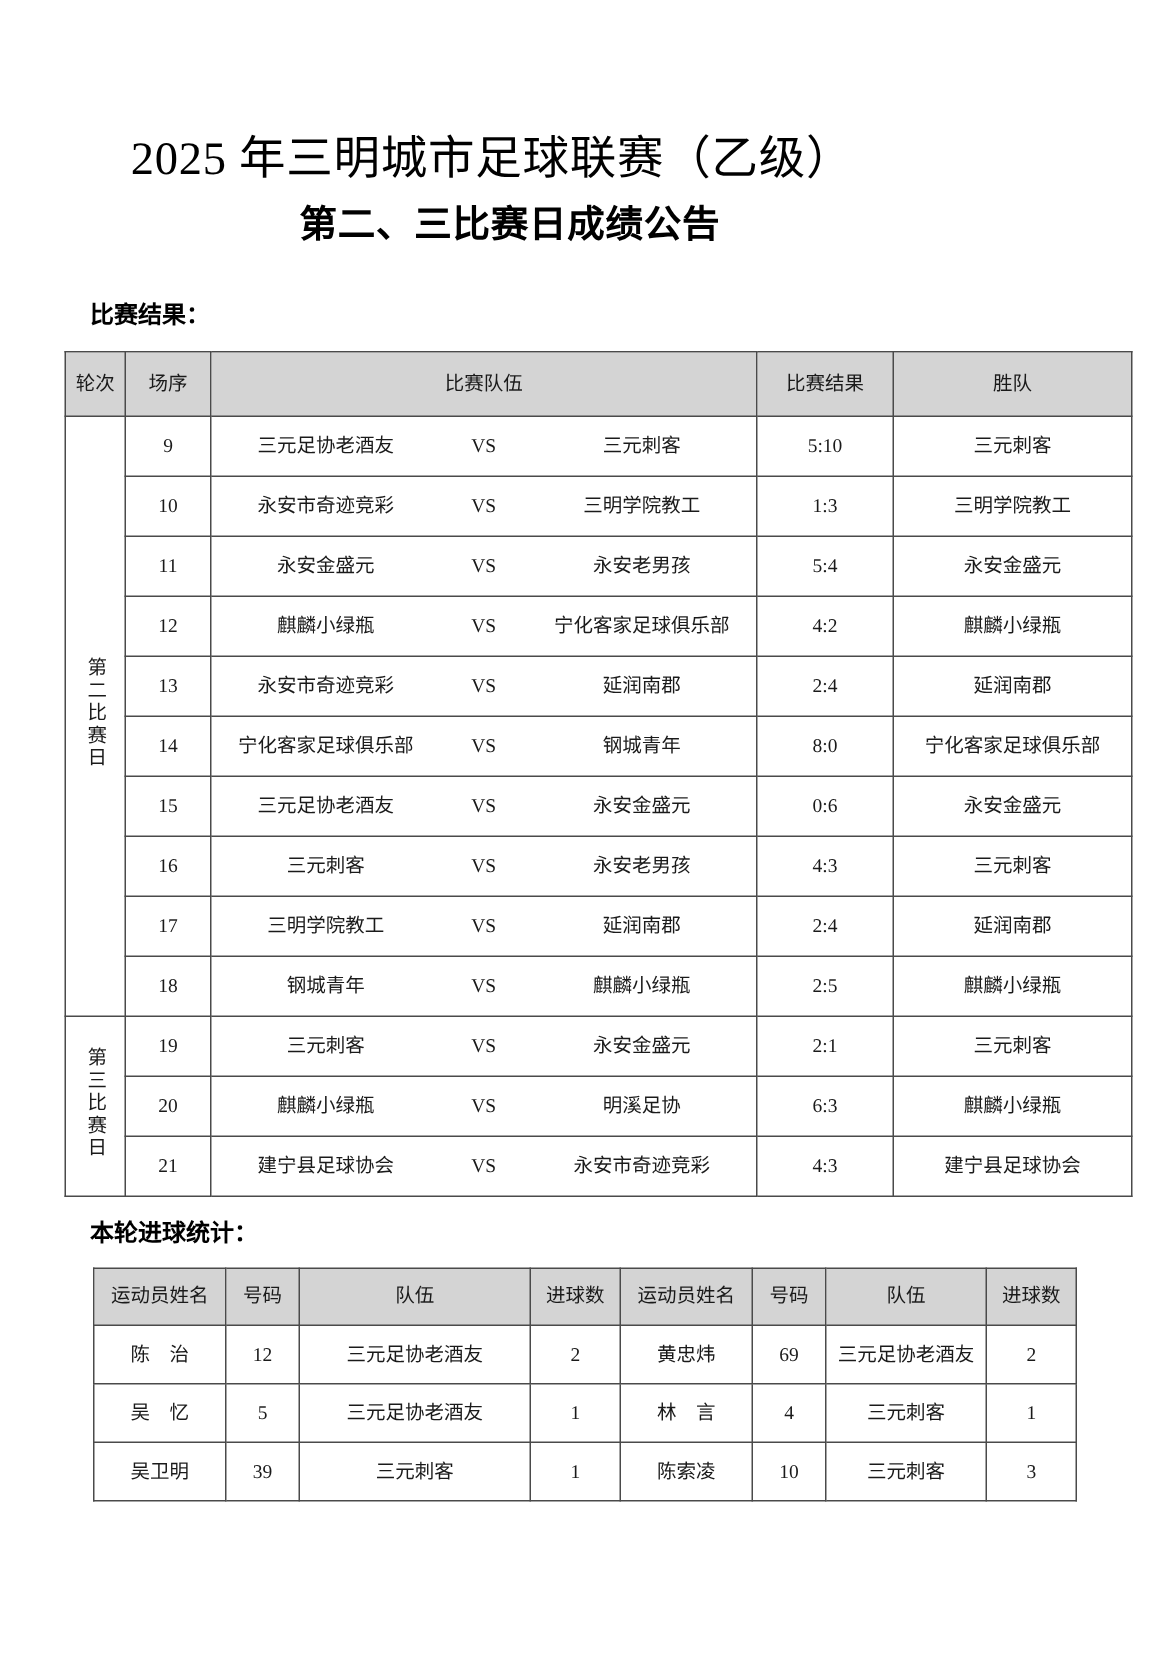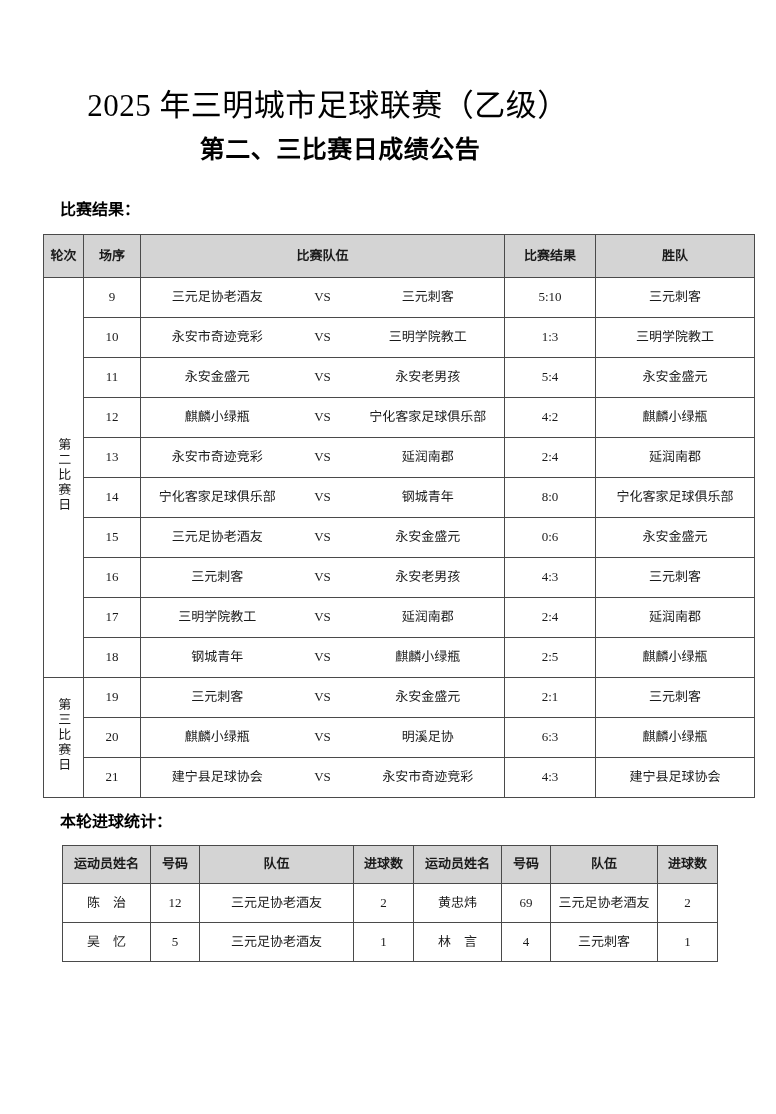--- a/index.html
+++ b/index.html
@@ -75,21 +75,21 @@
     border: 1px solid #4a4a4a;
     padding: 0;
     text-align: center;
     vertical-align: middle;
     line-height: 1.15;
     overflow: hidden;
     white-space: nowrap;
   }
   table.doc-table th {
     background: #d4d4d4;
-    font-weight: bold;
+    font-weight: normal;
     font-size: 13px;
     height: 42px;
   }
 
   
   #results-table {
     left: 43px;
     top: 234px;
     width: 711px;
   }
@@ -374,16 +374,26 @@
         <tr>
           <td class="name-cell">吴　忆</td>
           <td class="num-cell">5</td>
           <td>三元足协老酒友</td>
           <td class="num-cell">1</td>
           <td class="name-cell">林　言</td>
           <td class="num-cell">4</td>
           <td>三元刺客</td>
           <td class="num-cell">1</td>
         </tr>
+        <tr>
+          <td class="name-cell">吴卫明</td>
+          <td class="num-cell">39</td>
+          <td>三元刺客</td>
+          <td class="num-cell">1</td>
+          <td class="name-cell">陈索凌</td>
+          <td class="num-cell">10</td>
+          <td>三元刺客</td>
+          <td class="num-cell">3</td>
+        </tr>
       </tbody>
   </table>
 
 </div>
 
 </body></html>

